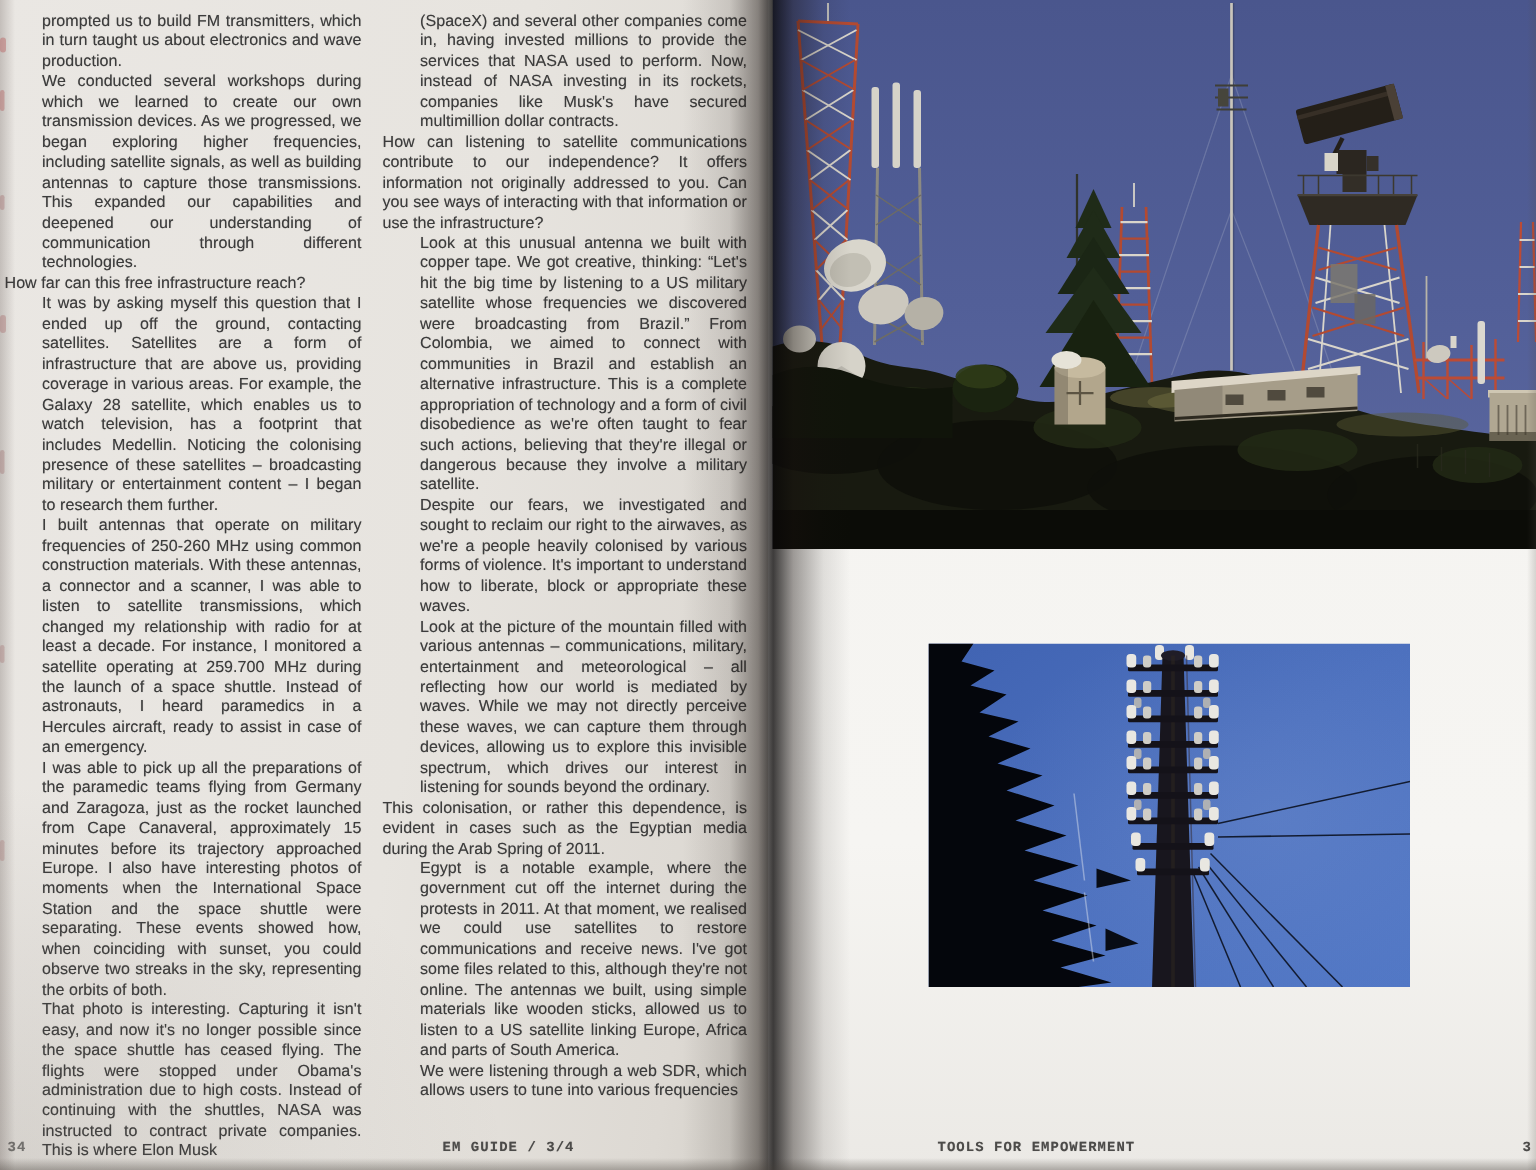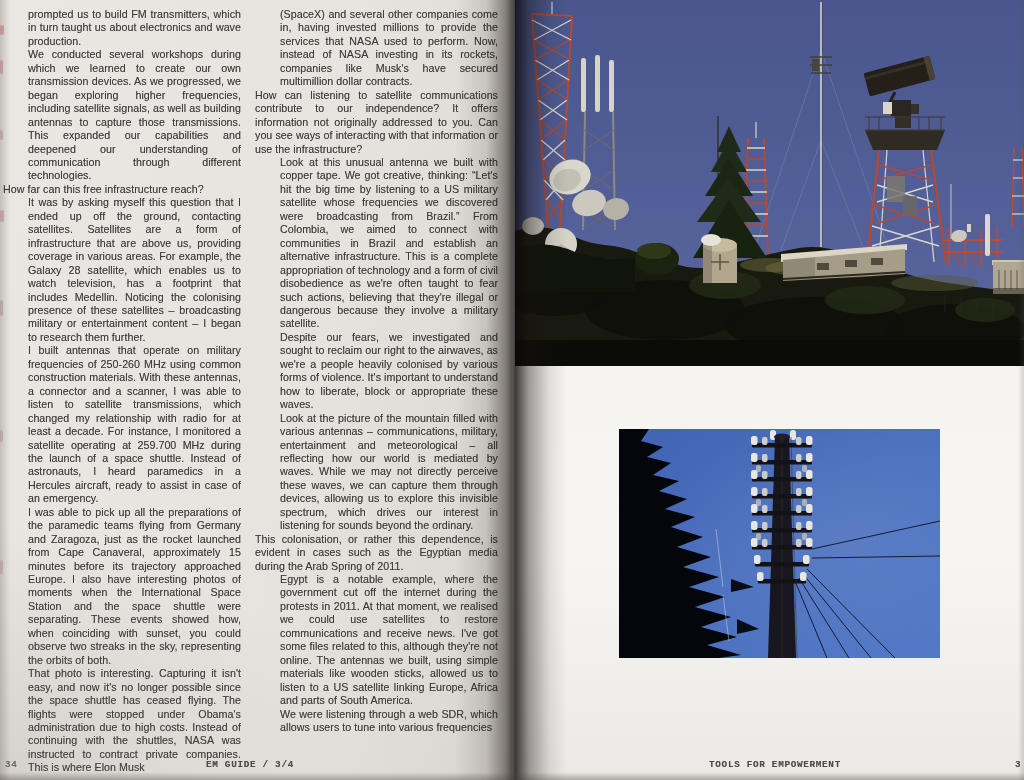--- a/index.html
+++ b/index.html
@@ -32,22 +32,22 @@
   }
   .answer{padding-left:25px;}
   .question{padding-left:0;}
   
   .footer-text{
     position:absolute;top:759px;font-family:"Liberation Mono","DejaVu Sans Mono",monospace;
     font-size:9.3px;font-weight:700;letter-spacing:.7px;color:#4c4b49;
     text-shadow:0 0 .5px rgba(90,88,86,.5);
   }
   #pageno-left{left:5px;opacity:.72;}
-  #footer-left{left:100px;width:300px;text-align:center;}
-  #footer-right{left:113px;width:300px;text-align:center;}
+  #footer-left{left:83px;width:300px;text-align:right;}
+  #footer-right{left:113px;width:300px;}
   #pageno-right{left:503px;width:10px;overflow:hidden;}
   
   .photo{position:absolute;display:block;filter:blur(.25px) saturate(.96);}
   #photo-top{left:3px;top:0;}
   #photo-bottom{left:107px;top:429px;}
   
   #gutter{
     position:absolute;left:455px;top:0;width:112px;height:780px;pointer-events:none;z-index:5;
     background:linear-gradient(90deg,
       rgba(26,19,15,0) 0%,rgba(26,19,15,.12) 28%,rgba(24,17,14,.45) 45%,

